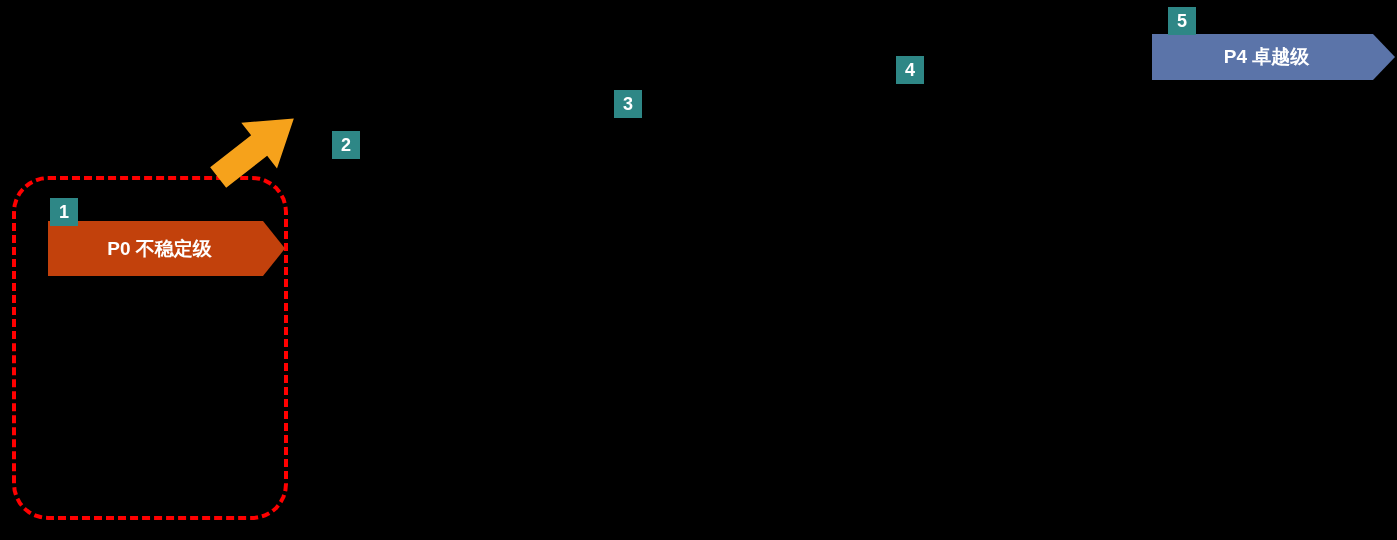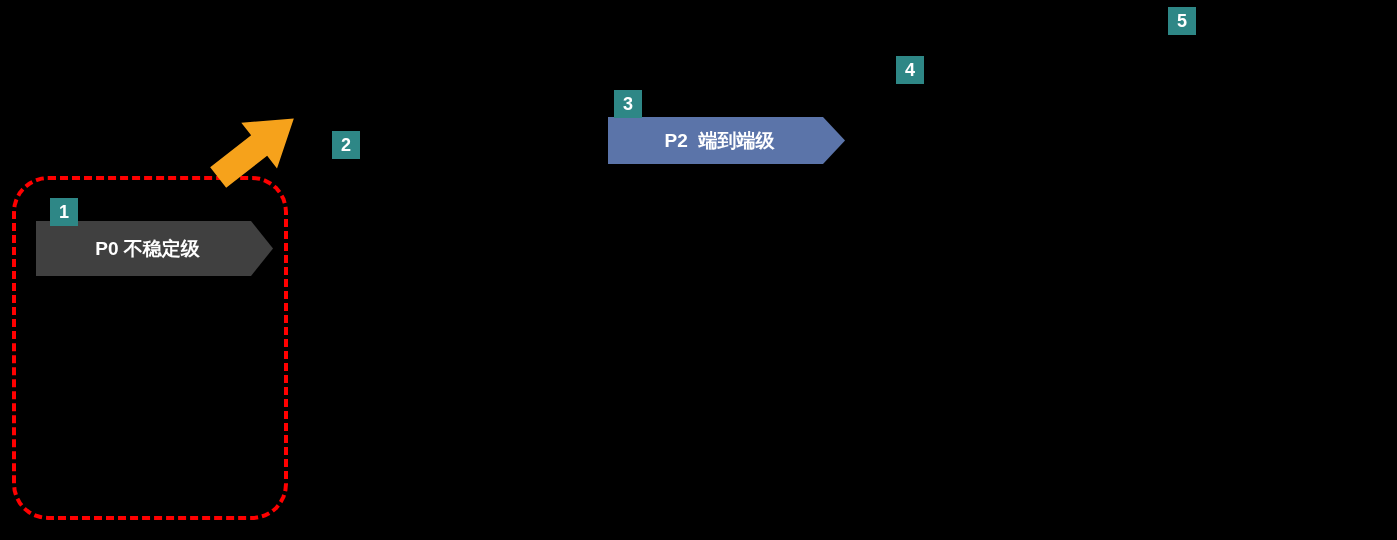--- a/index.html
+++ b/index.html
@@ -35,21 +35,21 @@
     justify-content: center;
     color: #FFFFFF;
     font-weight: bold;
     font-size: 19px;
     clip-path: polygon(0 0, calc(100% - 22px) 0, 100% 50%, calc(100% - 22px) 100%, 0 100%);
     z-index: 2;
   }
   .chevron .label { white-space: pre; padding-right: 14px; }
 
   .chev-blue { background: #5B74A9; }
-  .chev-tan  { background: #404040; }
+  .chev-tan  { background: #c2410c; margin-left: 12px; }
 
   
   .s1 { left: 36px;   top: 198px; width: 240px; height: 80px; }
   .s1 .badge   { left: 14px; top: 0; }
   .s1 .chevron { left: 0; top: 23px; width: 237px; height: 55px; }
 
   .s2 { left: 318px;  top: 131px; width: 240px; height: 75px; }
   .s2 .badge   { left: 14px; top: 0; }
   .s2 .chevron { left: 0; top: 26px; width: 237px; height: 47px; }
 
@@ -102,26 +102,26 @@
       <span class="label">P0 不稳定级</span>
     </div>
   </div>
 
   <div class="step s2">
     <div class="badge">2</div>
   </div>
 
   <div class="step s3">
     <div class="badge">3</div>
-    <div class="chevron chev-blue">
-      <span class="label">P2  端到端级</span>
-    </div>
   </div>
 
   <div class="step s4">
     <div class="badge">4</div>
   </div>
 
   <div class="step s5">
     <div class="badge">5</div>
+    <div class="chevron chev-blue">
+      <span class="label">P4 卓越级</span>
+    </div>
   </div>
 
 </div>
 
 </body></html>

